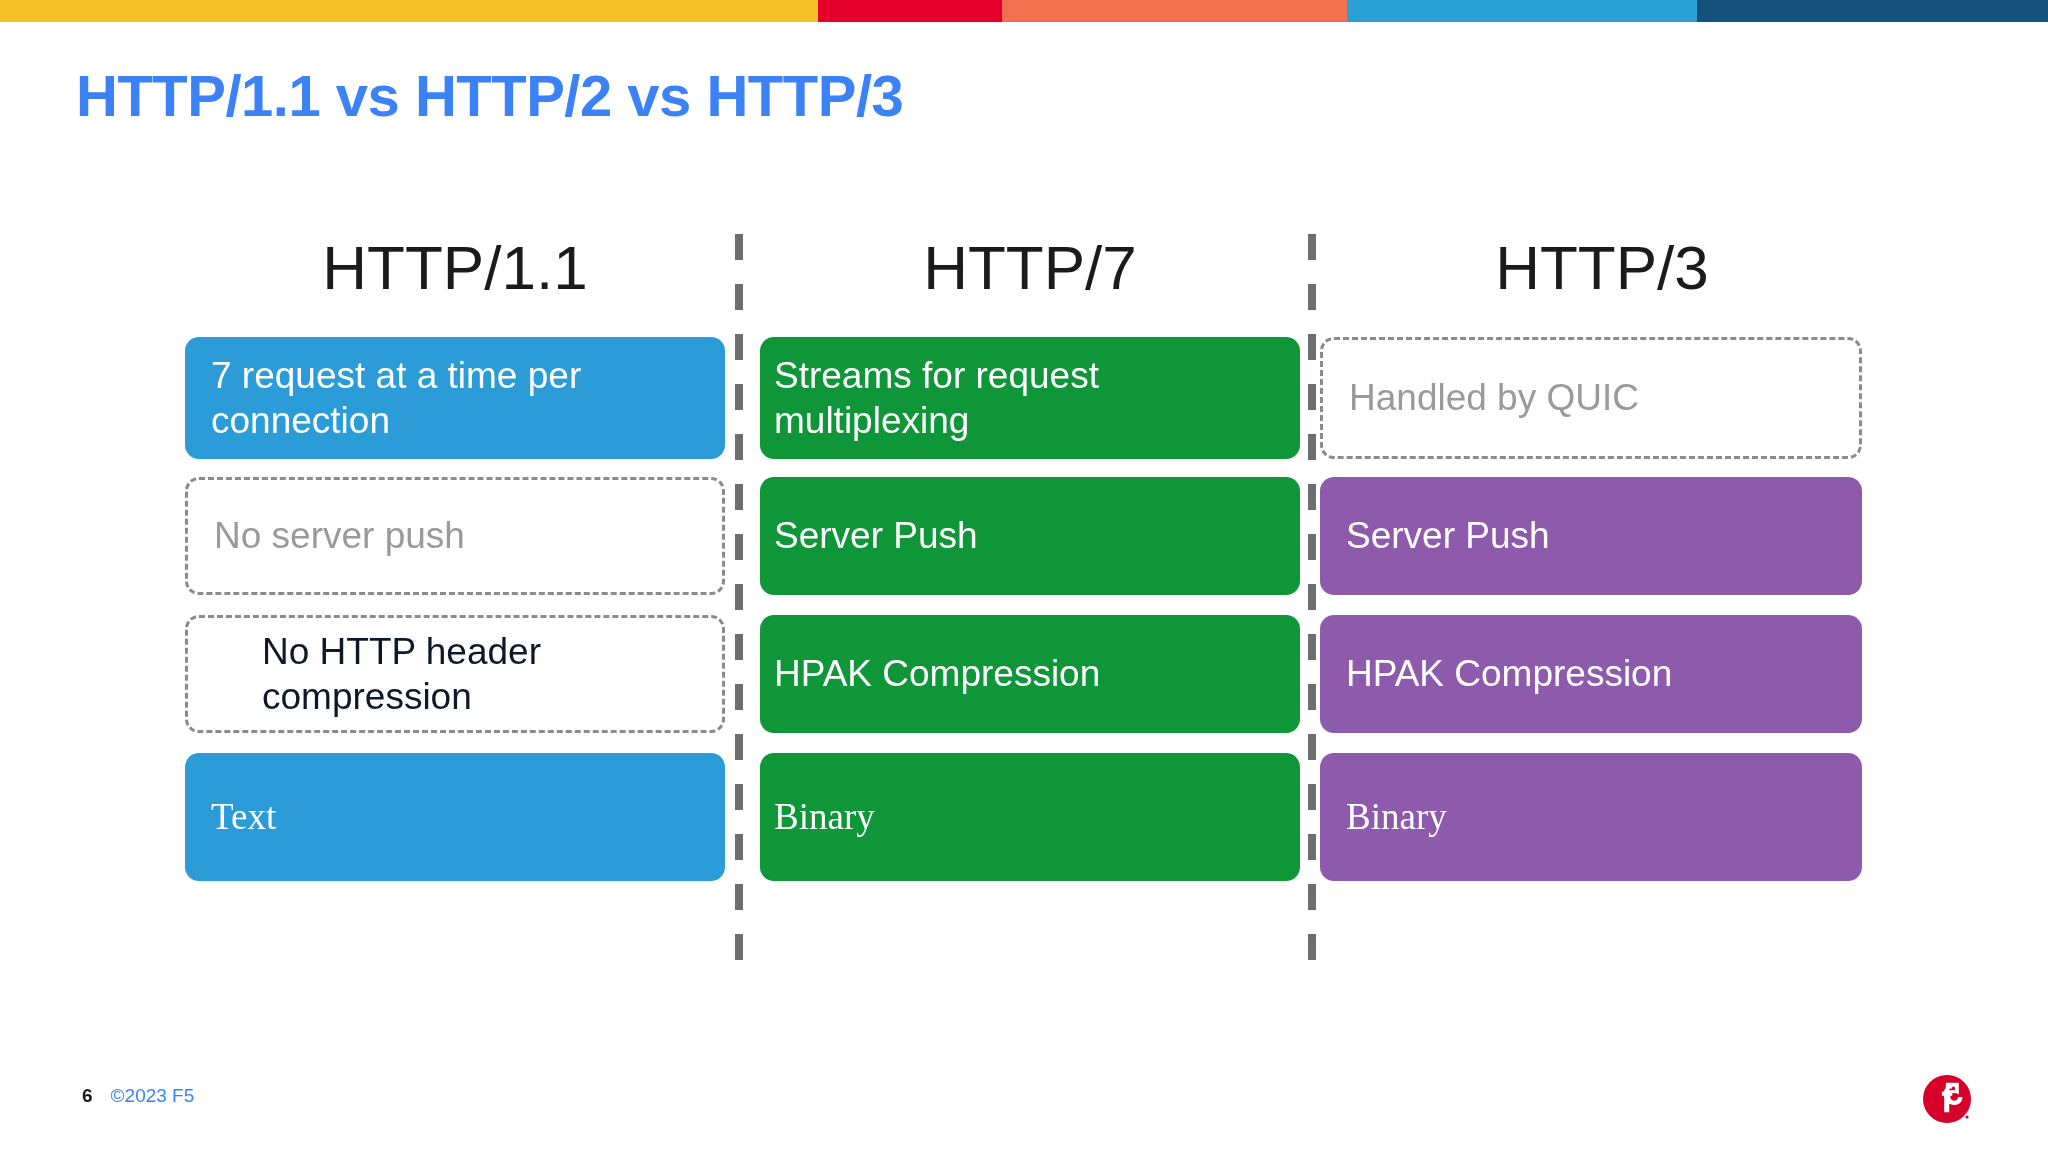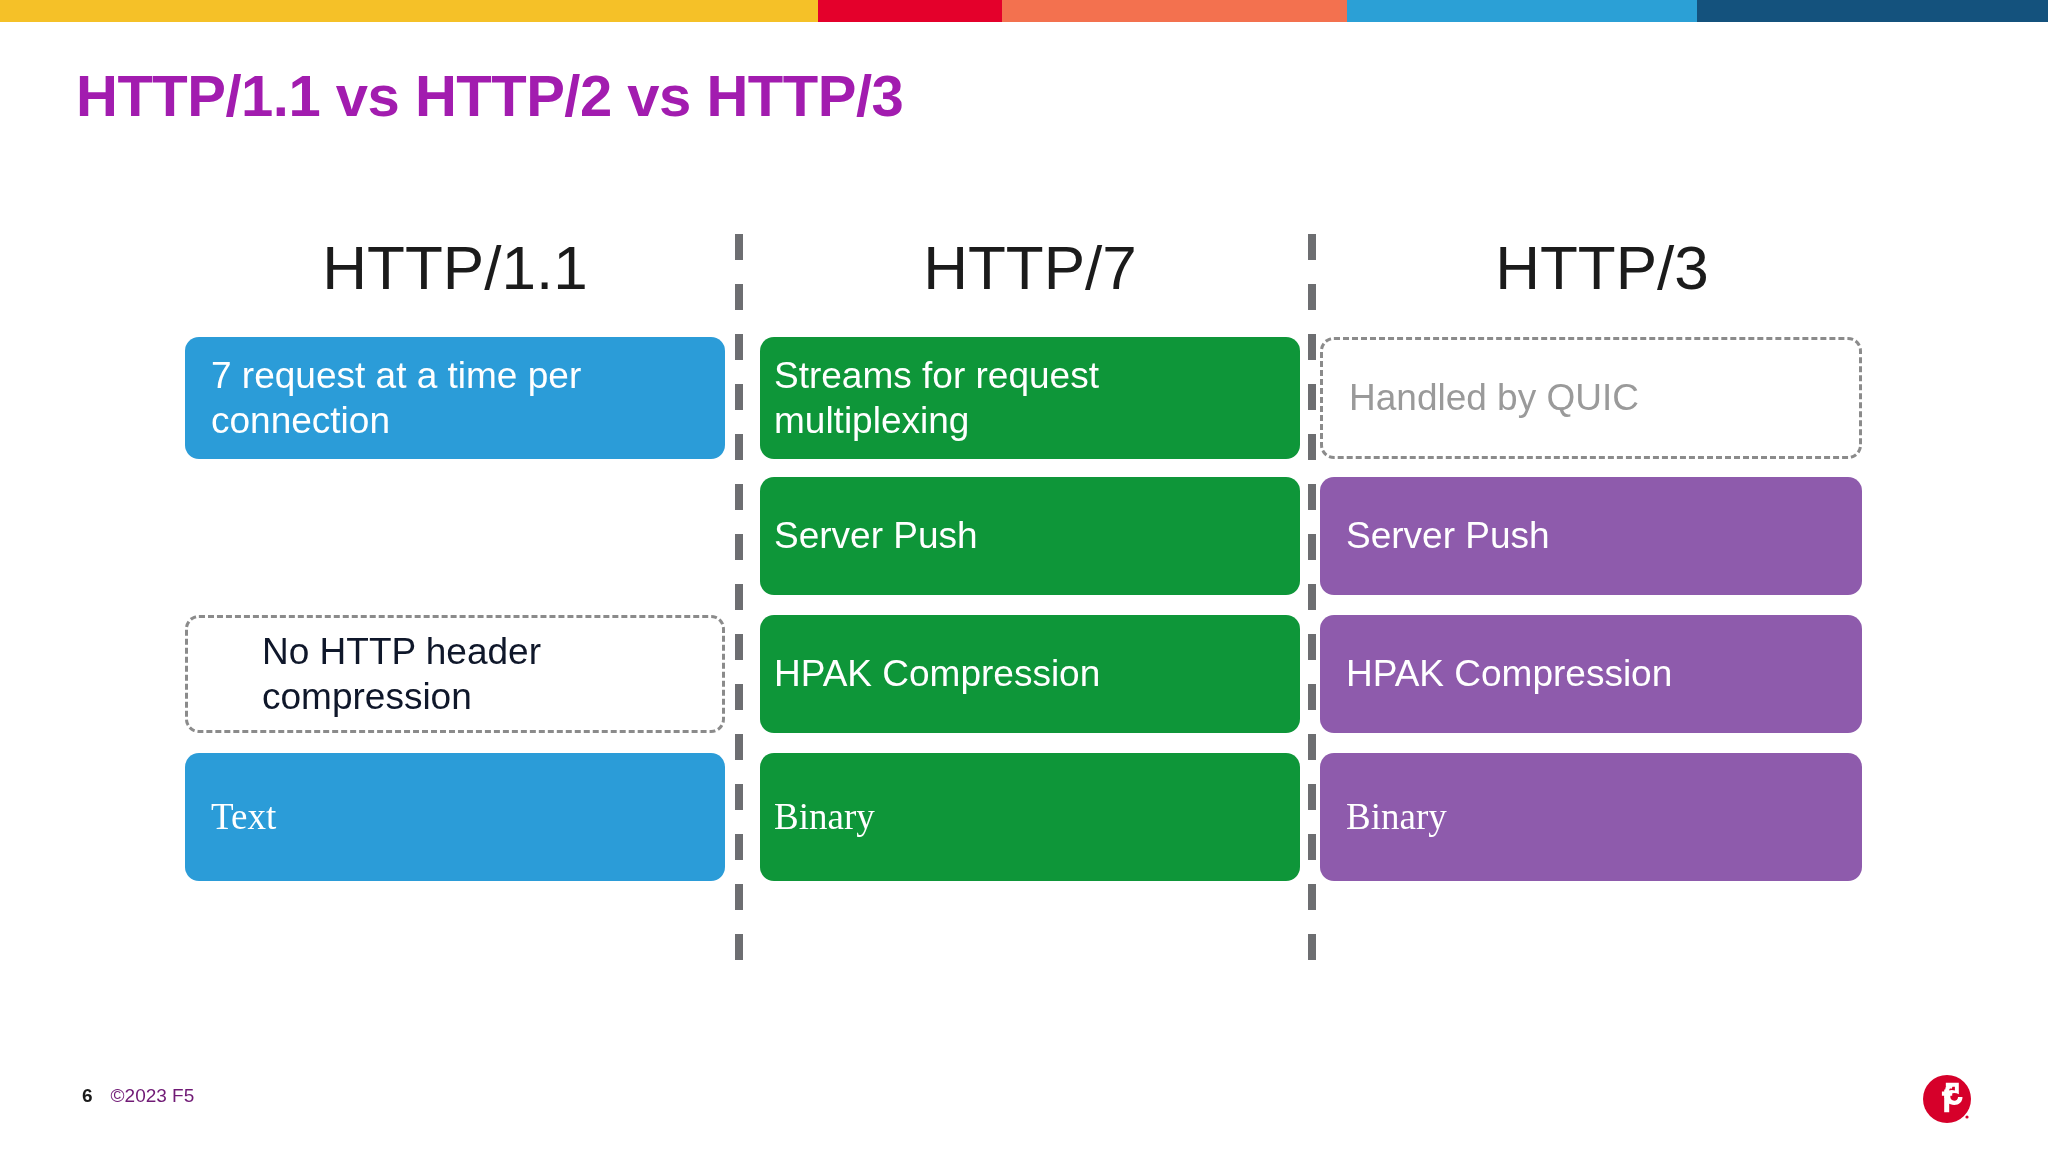--- a/index.html
+++ b/index.html
@@ -124,21 +124,21 @@
     gap: 18px;
   }
   .footer-page {
     font-size: 19px;
     font-weight: bold;
     color: #1b1b1b;
   }
   .footer-copy {
     font-size: 19px;
     font-weight: normal;
-    color: #701a75;
+    color: #3b82f6;
   }
 
   .logo {
     position: absolute;
     left: 1920px;
     top: 1072px;
     width: 56px;
     height: 56px;
   }
 </style>
@@ -148,33 +148,36 @@
 <div class="slide">
 
   <div class="accent-bar">
     <div class="accent-seg" style="background: rgb(245, 193, 40); width: 818px;"></div>
     <div class="accent-seg" style="background: rgb(228, 0, 43); width: 184px;"></div>
     <div class="accent-seg" style="background: rgb(243, 113, 79); width: 345px;"></div>
     <div class="accent-seg" style="background: rgb(43, 160, 214); width: 350px;"></div>
     <div class="accent-seg" style="background: rgb(20, 82, 125); width: 351px;"></div>
   </div>
 
-  <div class="slide-title" style="color: #a21caf;">HTTP/1.1 vs HTTP/2 vs HTTP/3</div>
+  <div class="slide-title" style="color: #3b82f6;">HTTP/1.1 vs HTTP/2 vs HTTP/3</div>
 
   <div class="matrix">
 
     <div class="col-header c0">HTTP/1.1</div>
     <div class="col-header c1">HTTP/7</div>
     <div class="col-header c2">HTTP/3</div>
 
     <div class="divider d0" style="background-image: linear-gradient(rgb(109, 110, 113) 0px, rgb(109, 110, 113) 26px, rgba(0, 0, 0, 0) 26px, rgba(0, 0, 0, 0) 50px);"></div>
     <div class="divider d1" style="background-image: linear-gradient(rgb(109, 110, 113) 0px, rgb(109, 110, 113) 26px, rgba(0, 0, 0, 0) 26px, rgba(0, 0, 0, 0) 50px);"></div>
 
     <div class="box filled cx0 ry0" style="background: rgb(43, 156, 216);">
       <span class="box-label">7 request at a time per connection</span>
+    </div>
+    <div class="box ghost cx0 ry1" style="border-color: rgb(139, 139, 139);">
+      <span class="box-label" style="color: rgb(154, 154, 154);">No server push</span>
     </div>
     <div class="box ghost cx0 ry2" style="border-color: rgb(139, 139, 139);">
       <span class="box-label" style="color: #0f172a; margin-left: 48px;">No HTTP  header compression</span>
     </div>
     <div class="box filled cx0 ry3" style="background: rgb(43, 156, 216);">
       <span class="box-label">Text</span>
     </div>
 
     <div class="box filled cx1 ry0" style="background: rgb(14, 150, 57);">
       <span class="box-label">Streams for request multiplexing</span>

